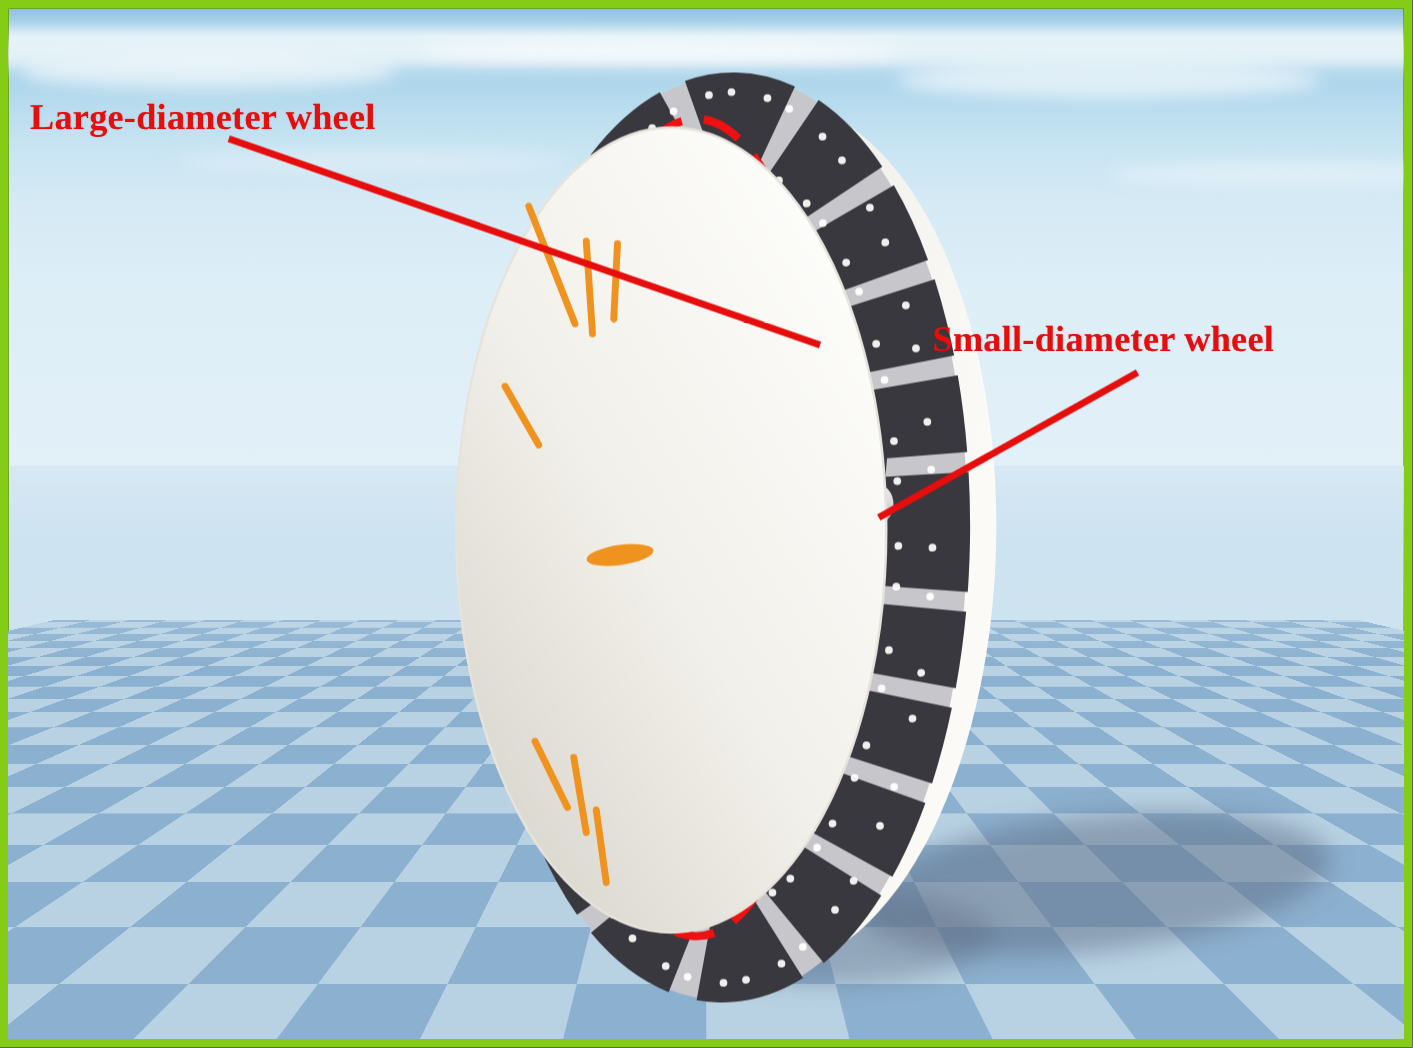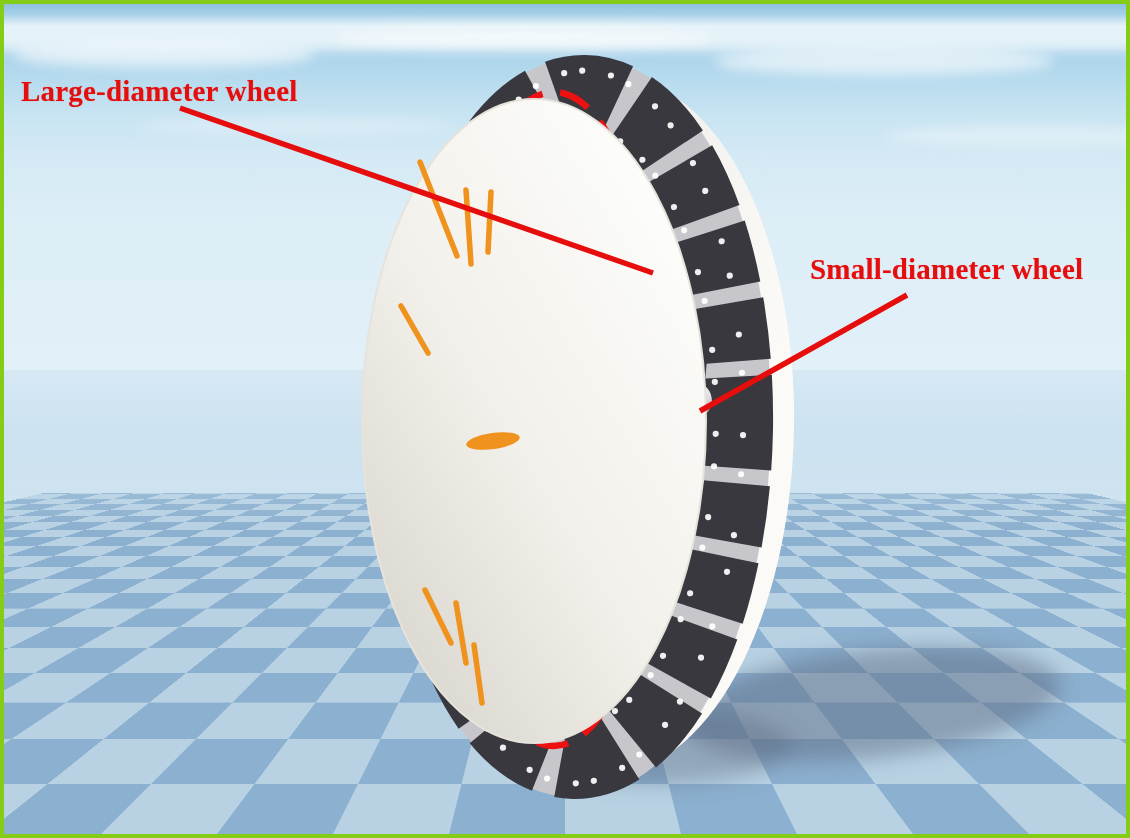--- a/index.html
+++ b/index.html
@@ -1,20 +1,20 @@
 <!DOCTYPE html>
 <html><head>
 <meta charset="utf-8">
 <style>
   html,body{margin:0;padding:0;background:#222;}
   .canvas{
     position:relative;
     width:1130px;height:838px;
     overflow:hidden;
-    border:4px solid #84cc16;
+    border:7px solid #84cc16;
     box-sizing:border-box;
     font-family:"Liberation Serif","DejaVu Serif",serif;
   }
   
   .sky{
     position:absolute;left:0;top:0;width:100%;height:370px;
     background:linear-gradient(180deg,
       #8fc1df 0%,
       #a5cfe8 2.5%,
       #e3f1f8 6%,
@@ -55,21 +55,21 @@
     position:absolute;
     font-weight:700;
     font-size:29px;
     line-height:1.05;
     color:#e60d0d;
     white-space:nowrap;
     letter-spacing:0.2px;
     text-shadow:0 0 1px rgba(230,13,13,0.35);
   }
   .annot.large{left:17px;top:72px;}
-  .annot.small{left:806px;top:250px;}
+  .annot.small{left:739px;top:250px;}
 </style>
 </head>
 <body>
 
 <div class="canvas">
 
   <div class="sky"></div>
 
   <div class="floor-area">
     <div class="floor-plane"></div>

